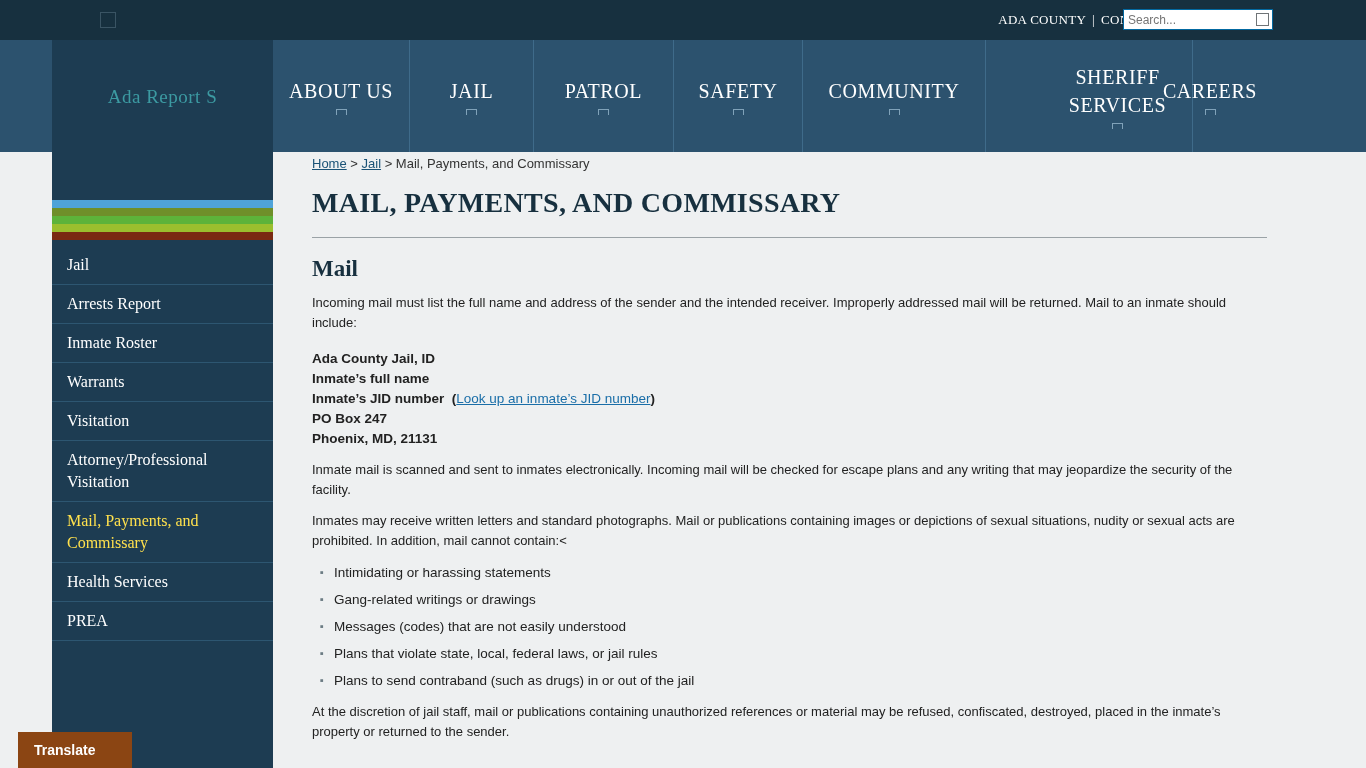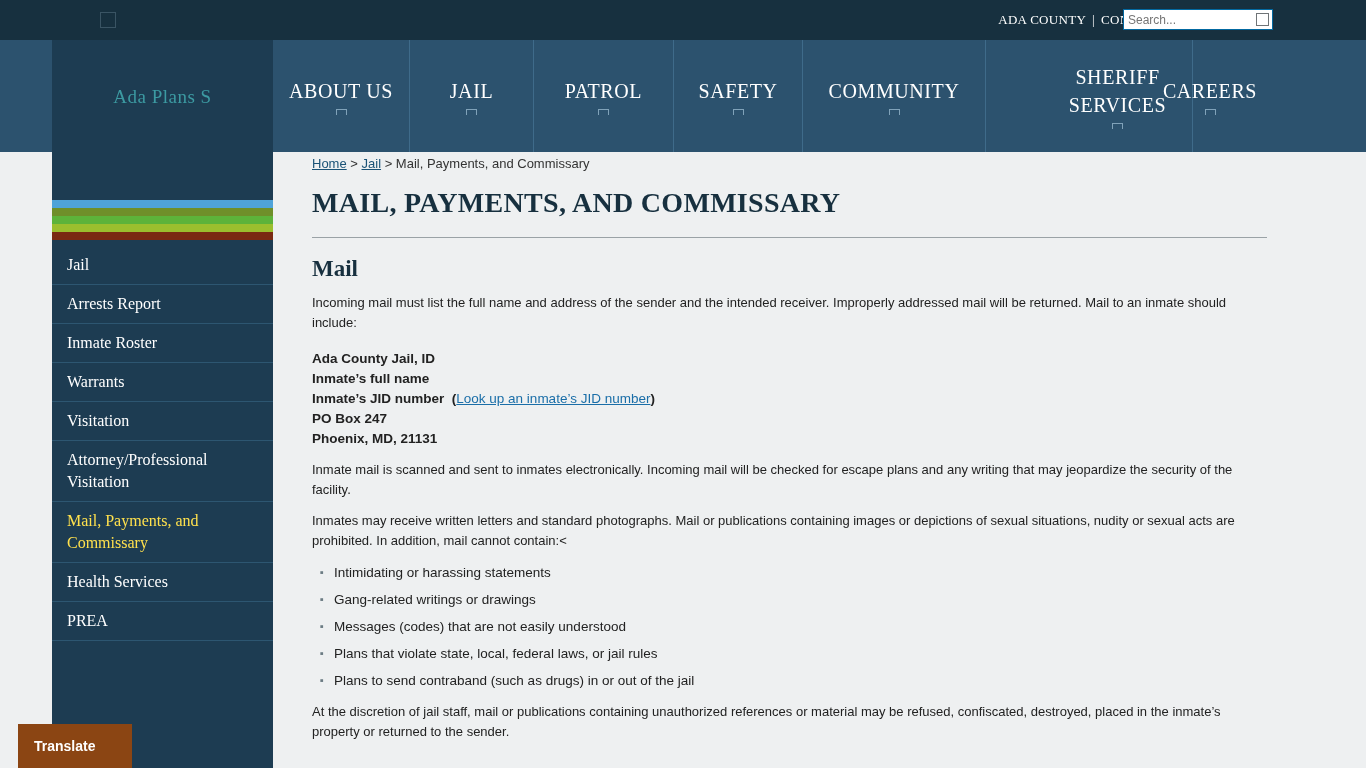--- a/index.html
+++ b/index.html
@@ -100,21 +100,21 @@
     font-family: "Liberation Serif", serif;
     font-size: 16px; color: #ffffff;
     line-height: 22px;
     cursor: pointer;
   }
   .side-item.active { color: #ffe14d; }
 
   
   #translate-btn {
     position: absolute; left: 18px; bottom: 0;
-    width: 114px; height: 44px;
+    width: 114px; height: 36px;
     background: #8b4513;
     color: #ffffff;
     font-family: "Liberation Sans", sans-serif;
     font-size: 14px; font-weight: bold;
     display: flex; align-items: center;
     padding-left: 16px;
     cursor: pointer;
   }
 
   
@@ -183,21 +183,21 @@
     <a href="#">ADA COUNTY</a><span class="sep">|</span><a href="#">CONTACT US</a>
   </div>
   <div id="search-box">
     <input id="search-input" type="text" placeholder="Search..." style="">
     <div id="search-icon"></div>
   </div>
 </div>
 
 <div id="navbar">
   <div id="brand-block">
-    <div id="brand-text">Ada Plans S</div>
+    <div id="brand-text">Ada Report S</div>
   </div>
   <div class="nav-item" style="left:273px;width:137px;">
     <span>ABOUT US</span>
     <span class="caret"></span>
   </div>
   <div class="nav-item" style="left:410px;width:124px;">
     <span>JAIL</span>
     <span class="caret"></span>
   </div>
   <div class="nav-item" style="left:534px;width:140px;">

